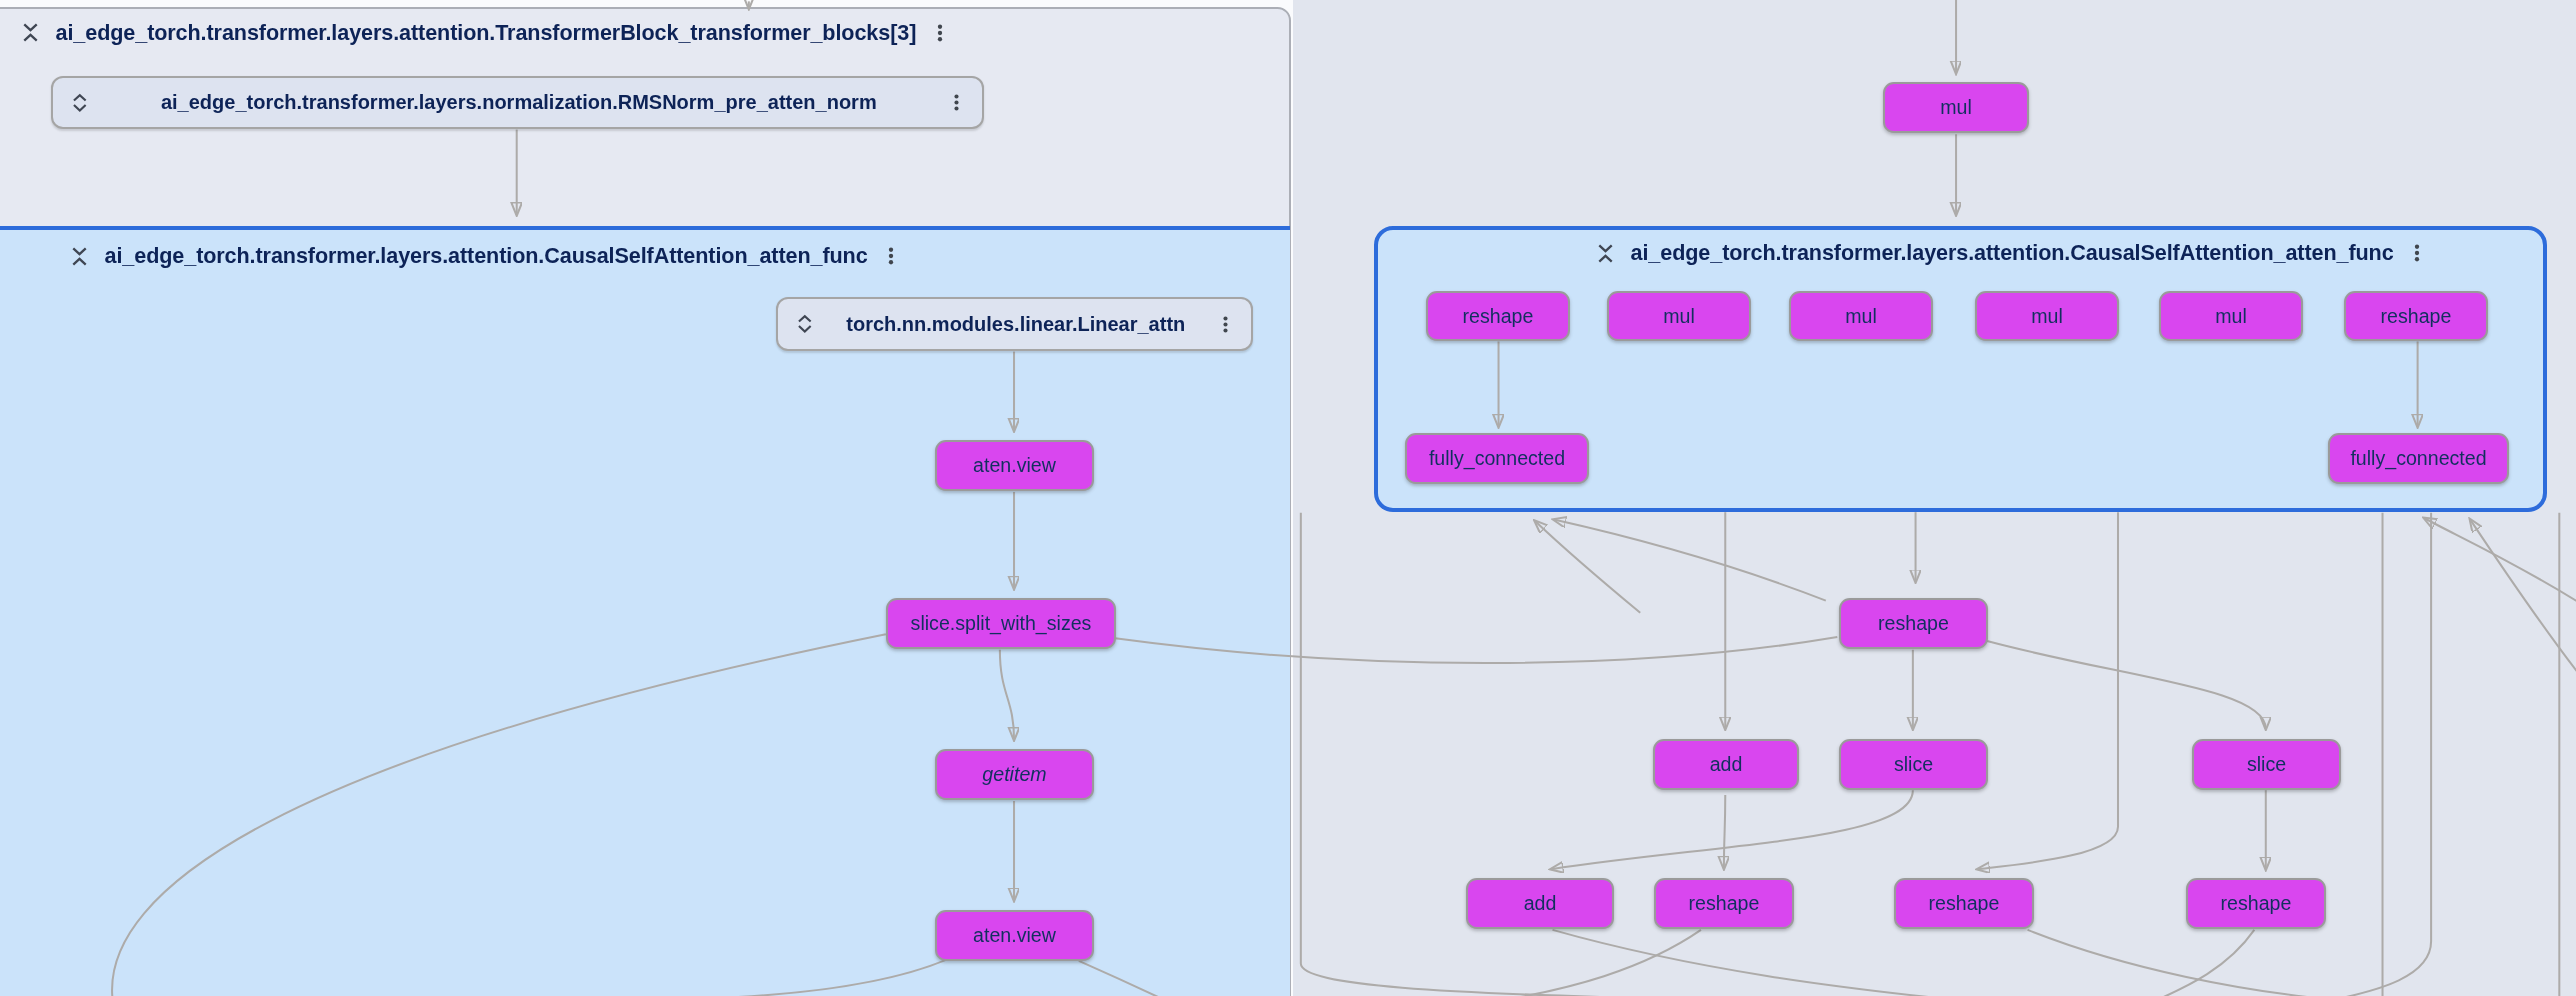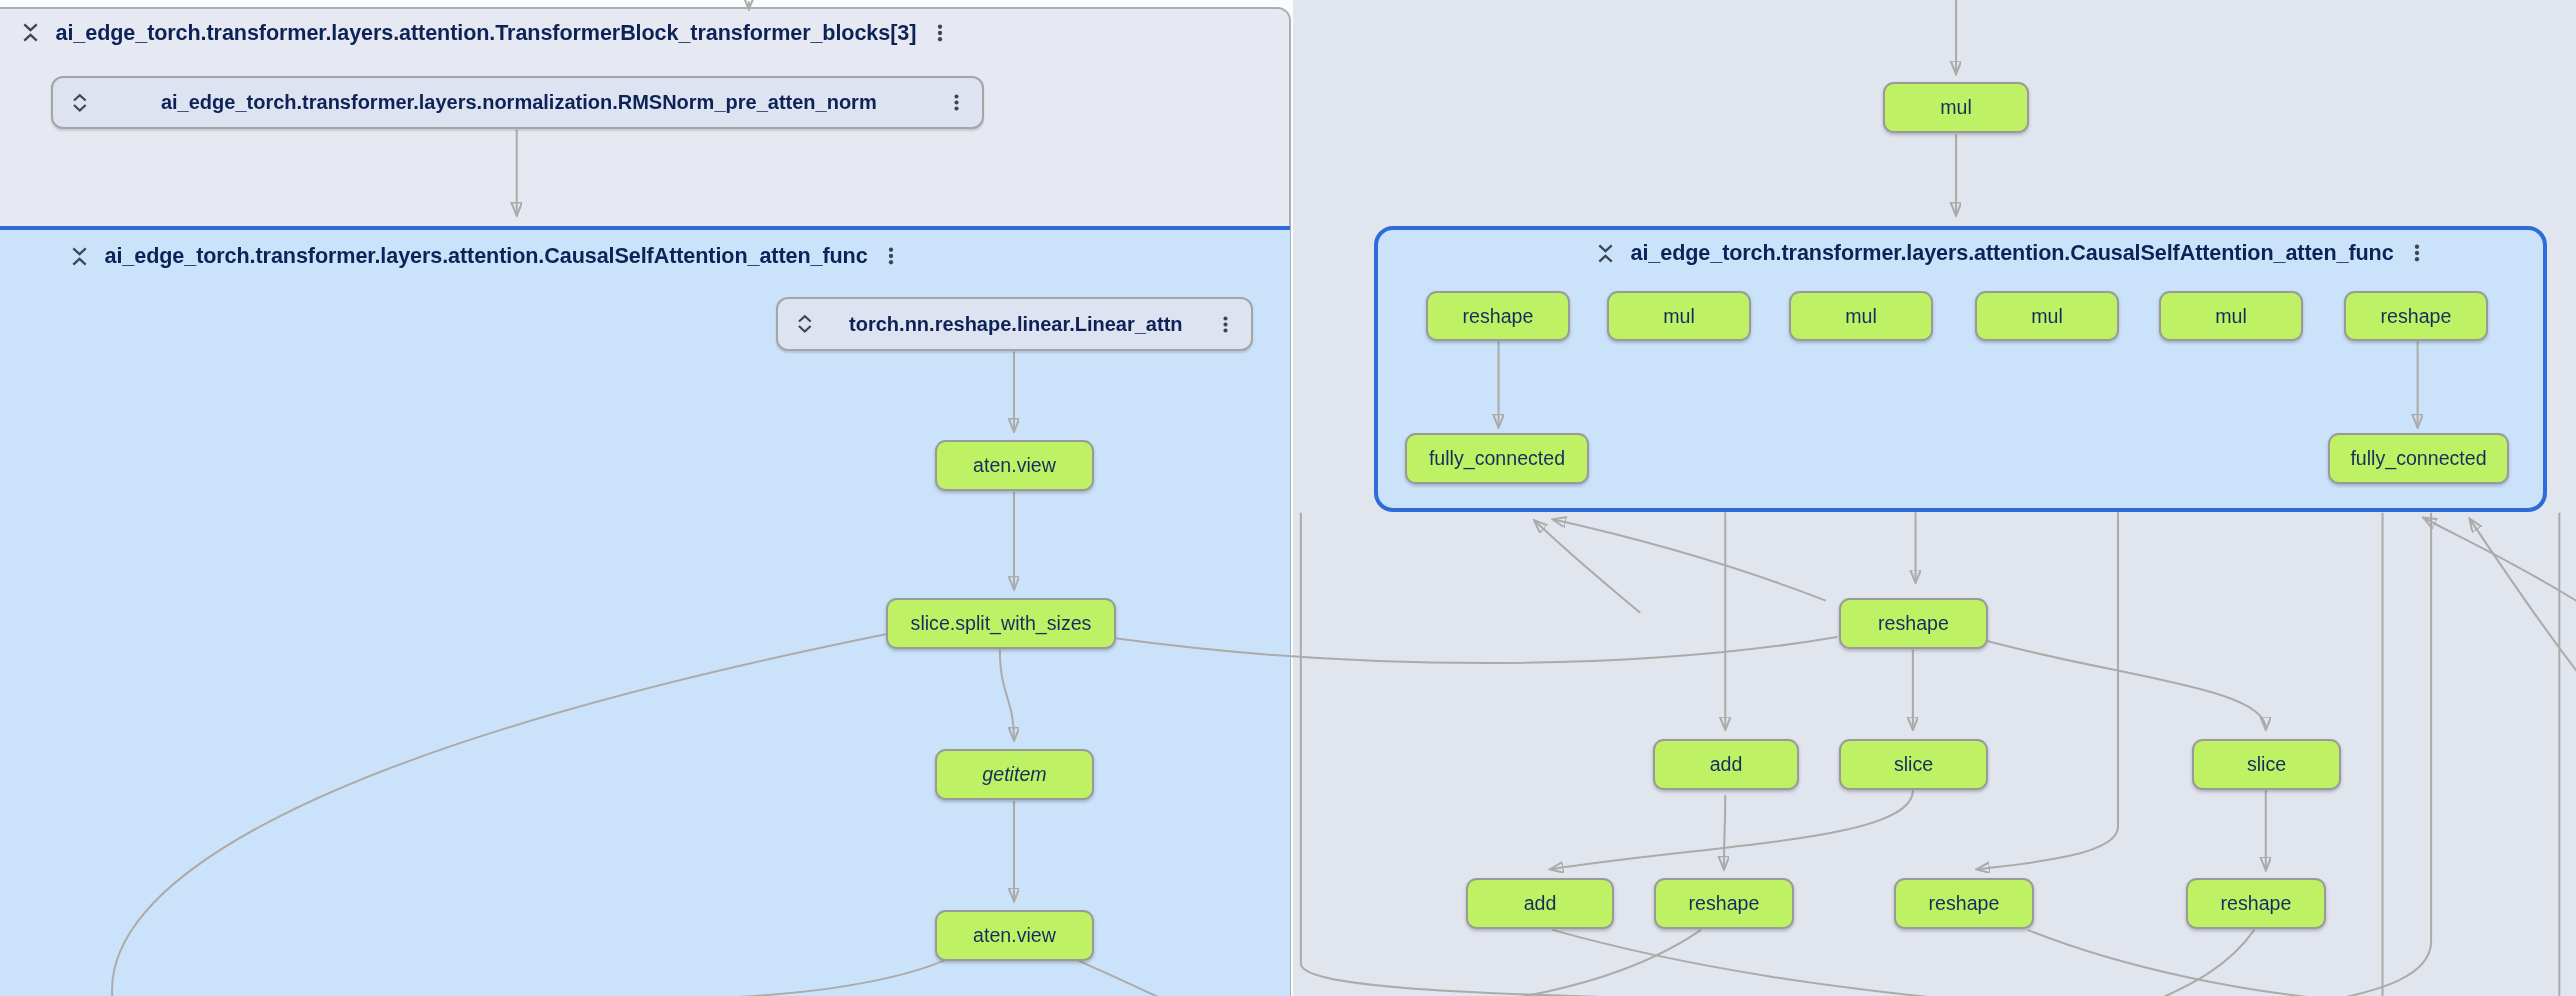--- a/index.html
+++ b/index.html
@@ -44,21 +44,21 @@
   
   #edges{position:absolute;left:0;top:0;z-index:4;pointer-events:none;}
   #edges path{stroke:#adaba9;stroke-width:3px;fill:none;}
 
   
   .gnode{
     position:absolute;z-index:5;box-sizing:border-box;display:flex;
     align-items:center;justify-content:center;
   }
   .gnode.op{
-    background:#bef264;border:2px solid #9a9a9a;border-radius:10.8px;
+    background:#d946ef;border:2px solid #9a9a9a;border-radius:10.8px;
     box-shadow:0 2px 3.4px rgba(60,64,67,.30);
   }
   .gnode.op .lbl{
     font-size:19.6px;font-weight:400;color:#12305e;white-space:nowrap;
   }
   .gnode.module{
     background:#dde3f0;border:2px solid #a5a5a5;border-radius:12px;
     padding:0 16px;gap:15px;
     box-shadow:0 1.4px 2px rgba(60,64,67,.18);
   }
@@ -192,21 +192,21 @@
           </svg>
         </span>
       </div>
       <div class="gnode module" style="left: 776px; top: 297px; width: 477px; height: 54px;">
         <span class="icon-btn">
           <svg width="21.6" height="21.6" viewBox="0 0 24 24">
             <path d="M5.5,9.5 L12,3.5 L18.5,9.5" fill="none" stroke="#3f4653" stroke-width="2.4"></path>
             <path d="M5.5,14.5 L12,20.5 L18.5,14.5" fill="none" stroke="#3f4653" stroke-width="2.4"></path>
           </svg>
         </span>
-        <span class="lbl">torch.nn.reshape.linear.Linear_attn</span>
+        <span class="lbl">torch.nn.modules.linear.Linear_attn</span>
         <span class="icon-btn">
           <svg width="19" height="19" viewBox="0 0 24 24" fill="#40464e">
             <circle cx="12" cy="4.5" r="2.6"></circle>
             <circle cx="12" cy="12" r="2.6"></circle>
             <circle cx="12" cy="19.5" r="2.6"></circle>
           </svg>
         </span>
       </div>
       <div class="gnode op" style="left: 935px; top: 440px; width: 159px; height: 51px;">
         <span class="lbl">aten.view</span>

